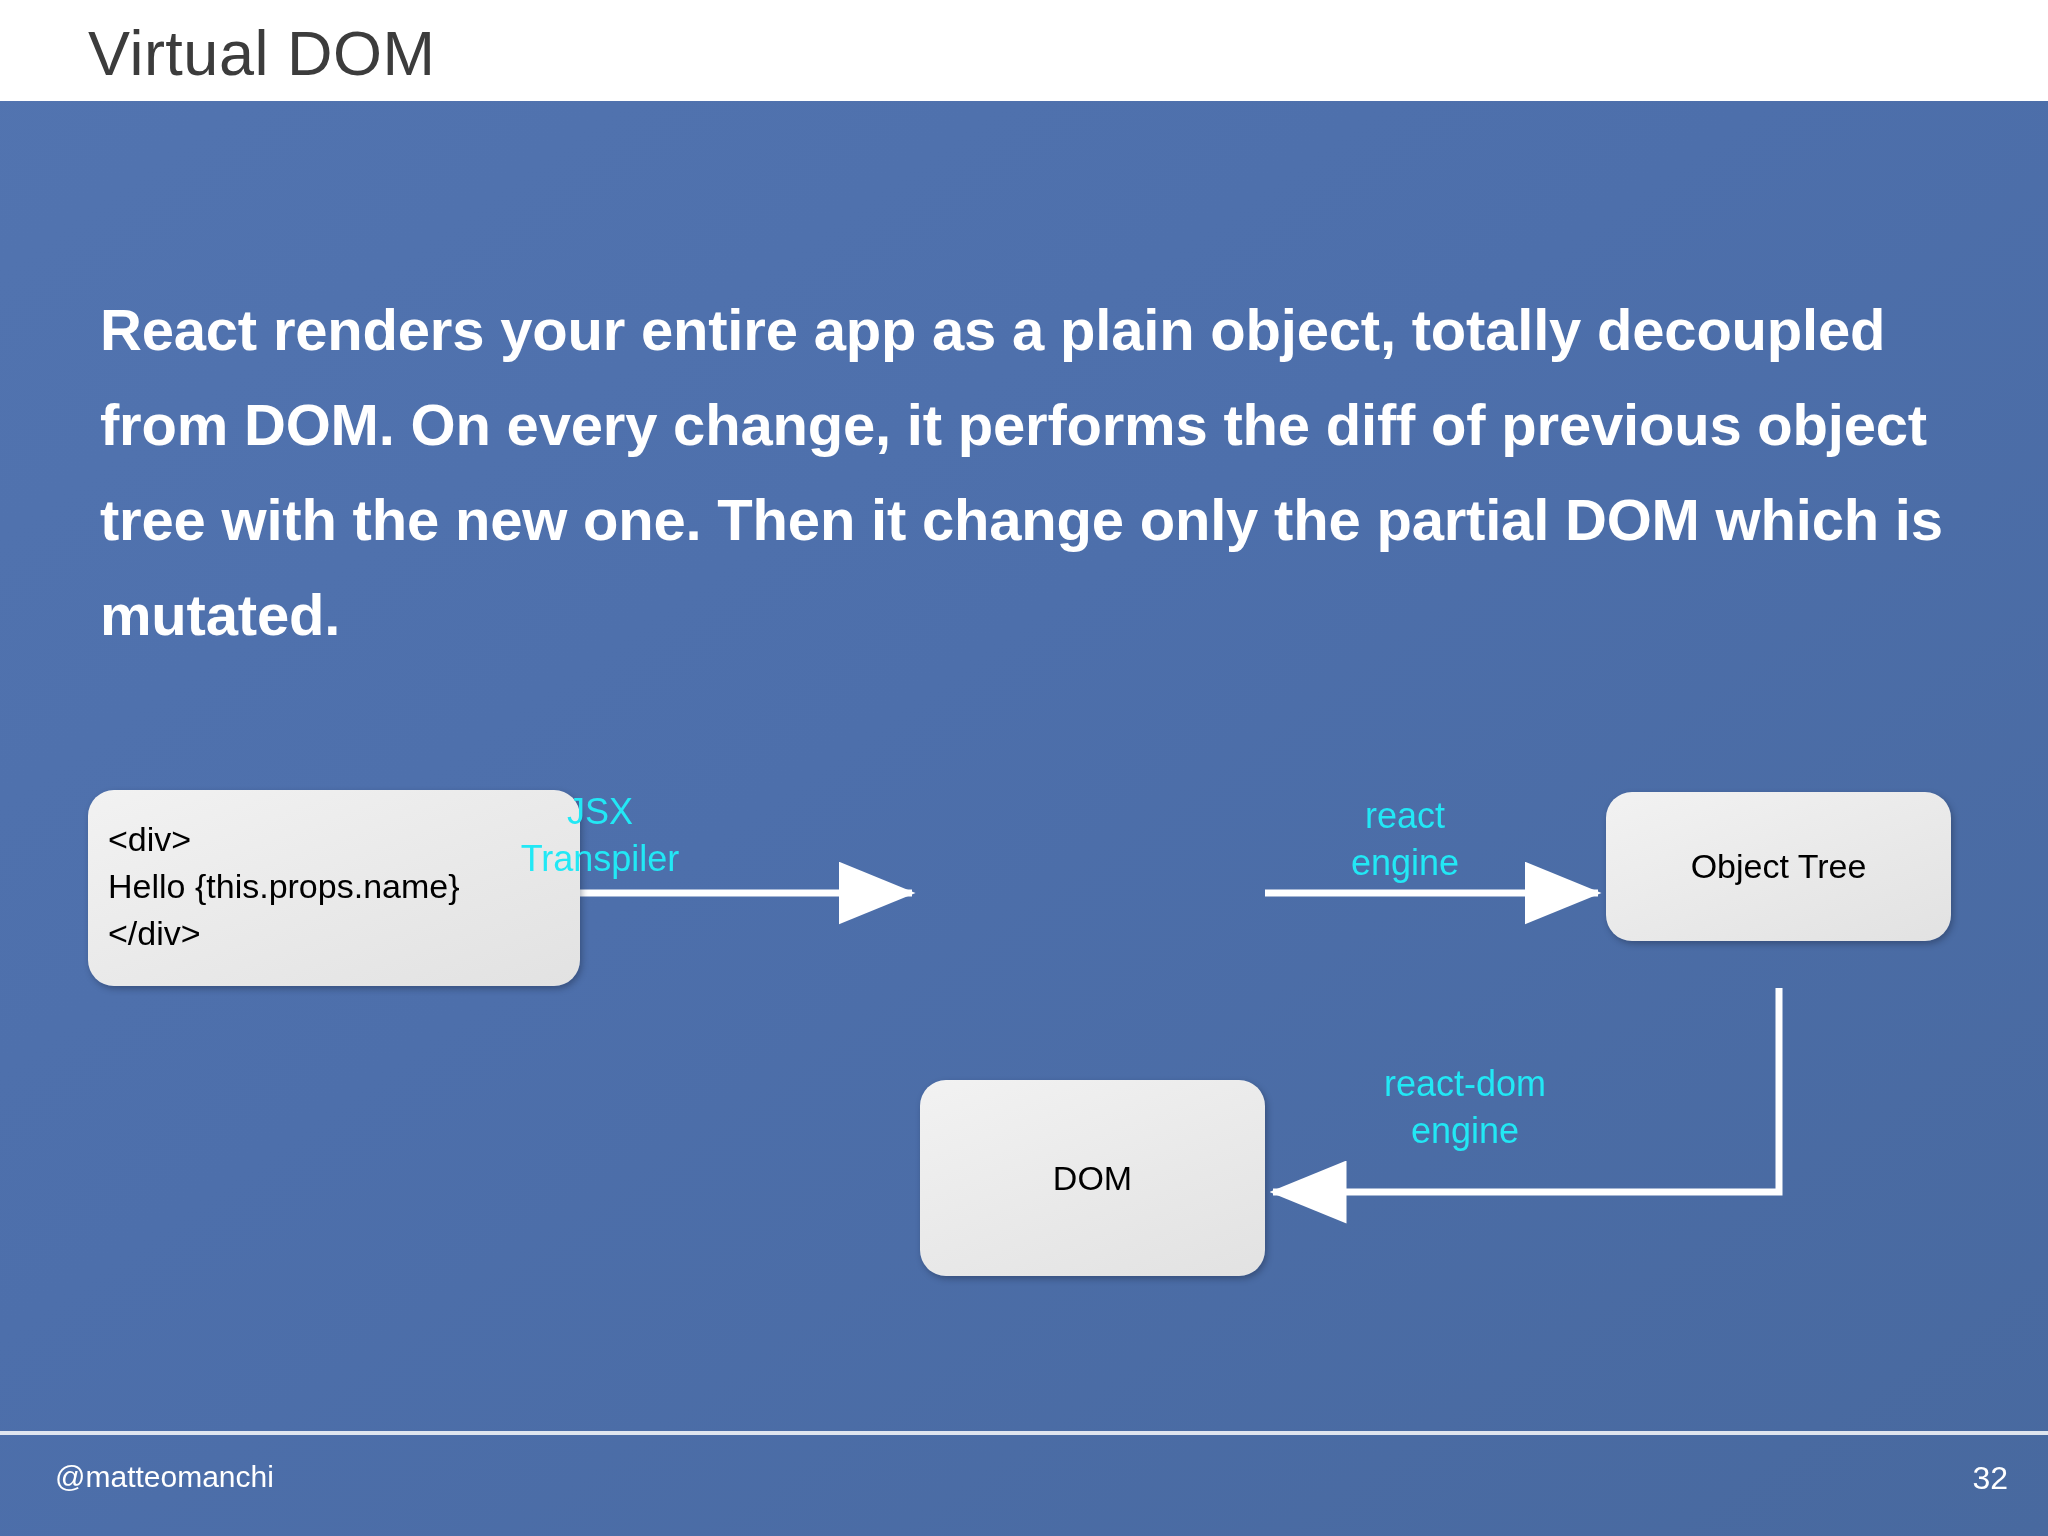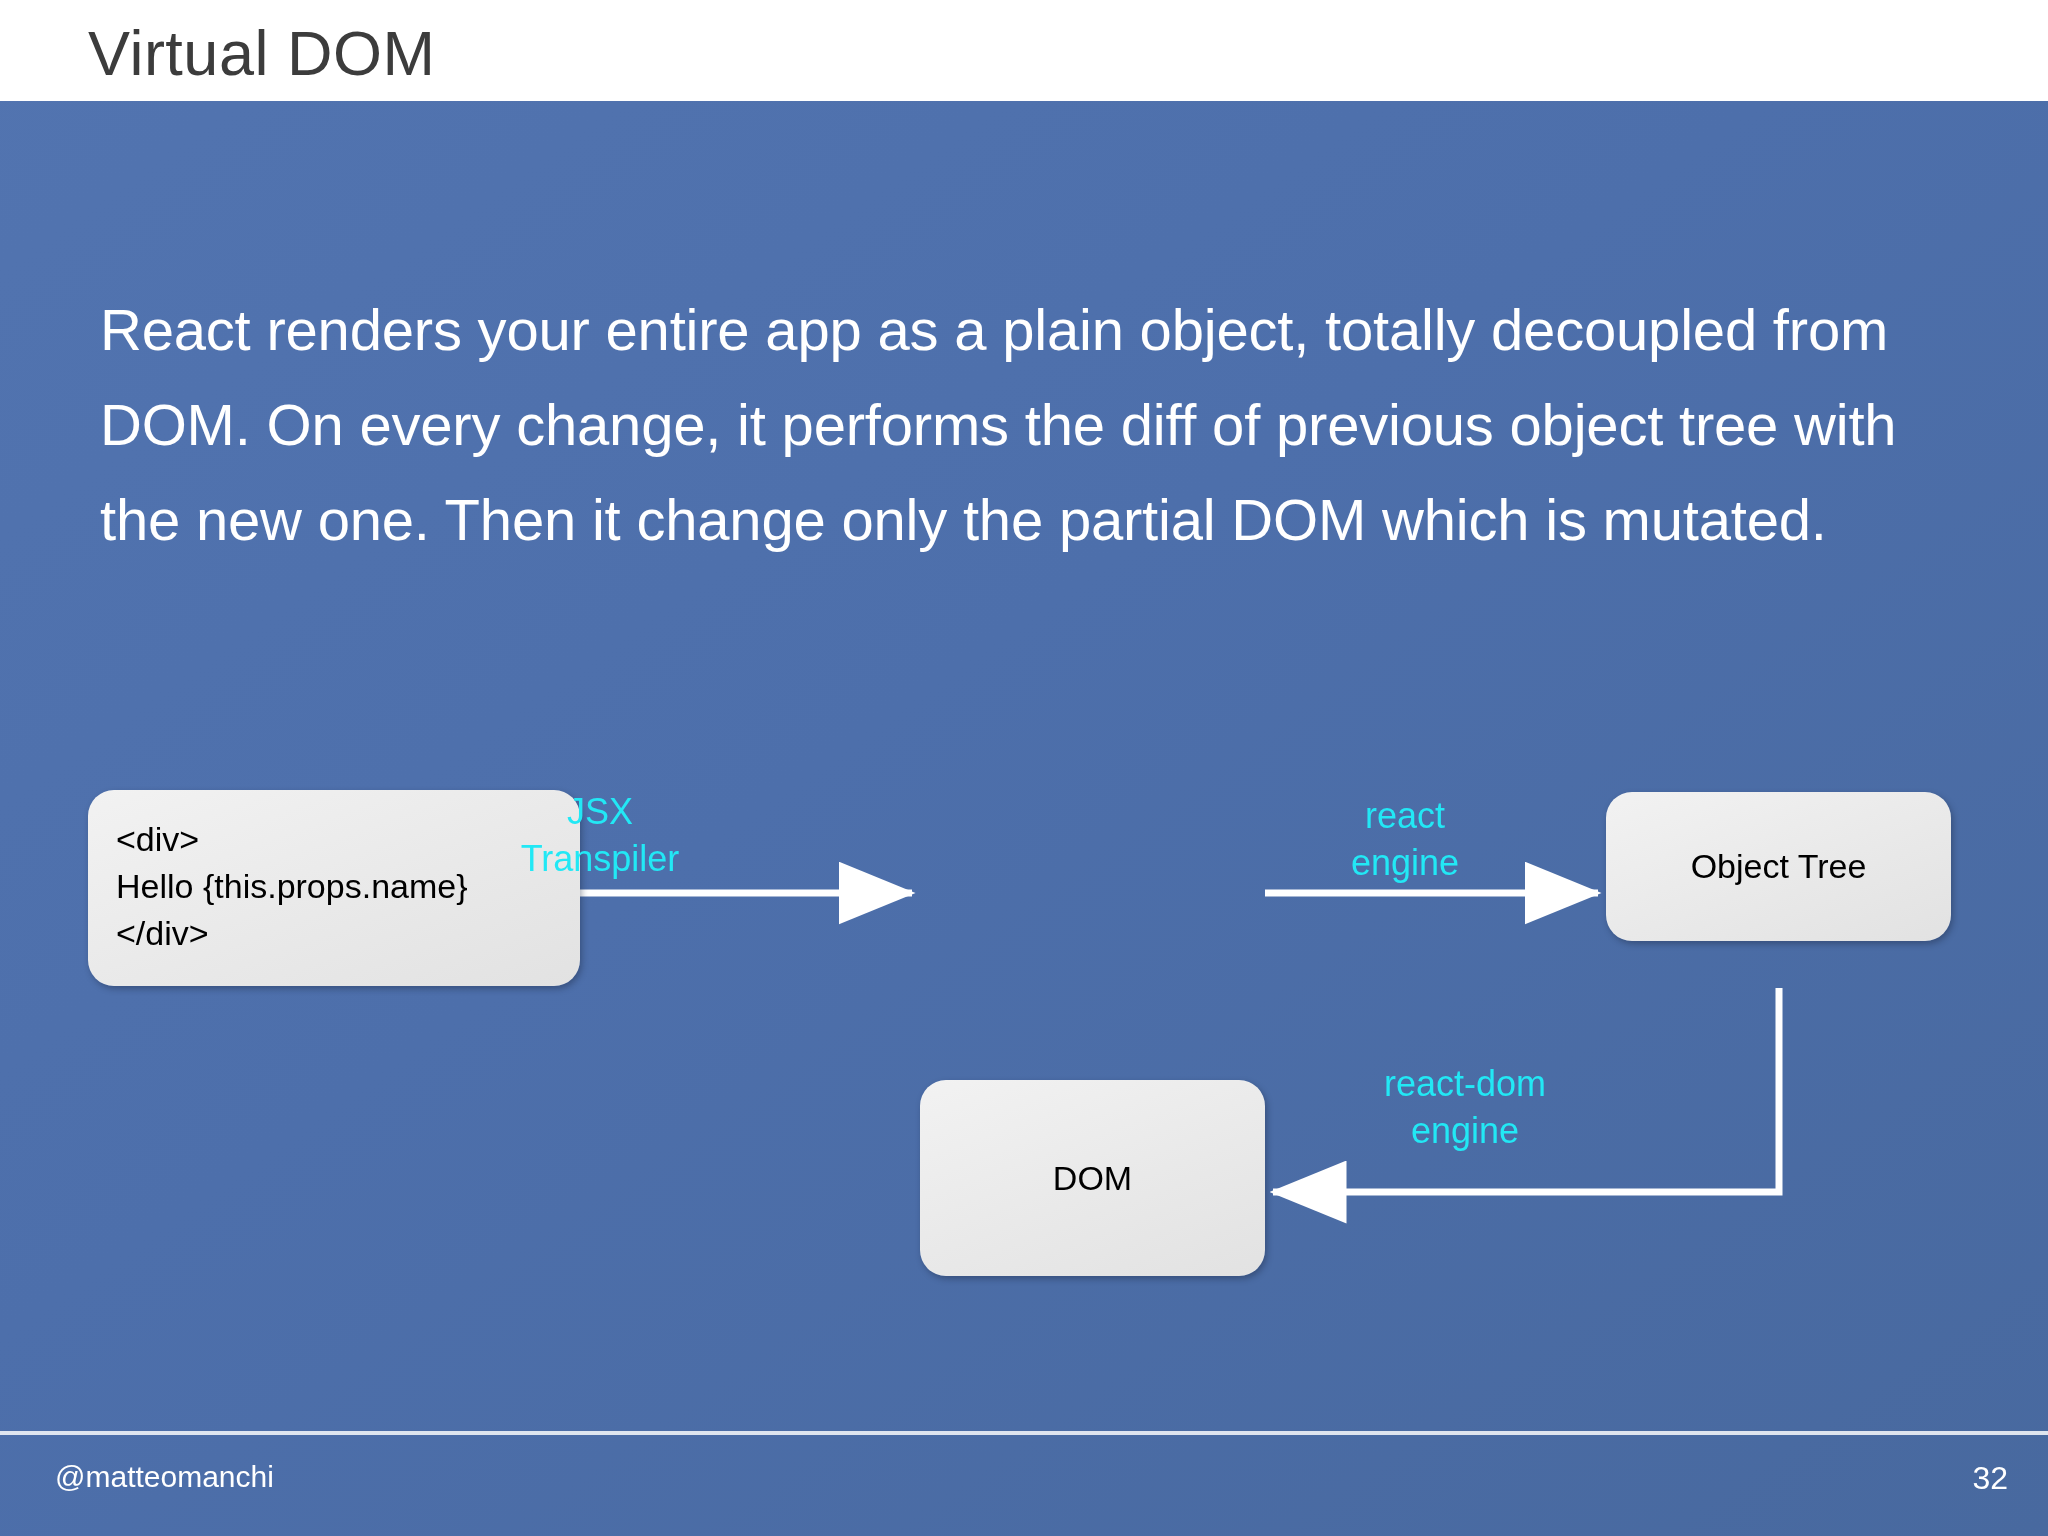--- a/index.html
+++ b/index.html
@@ -41,21 +41,21 @@
   }
 
   
   #body-text {
     position: absolute;
     left: 100px;
     top: 282px;
     width: 1880px;
     font-size: 58px;
     line-height: 95px;
-    font-weight: 400;
+    font-weight: 700;
     color: #ffffff;
     letter-spacing: -0.2px;
   }
 
   
   #diagram {
     position: absolute;
     left: 0;
     top: 0;
     width: 2048px;
@@ -74,21 +74,21 @@
     display: flex;
     align-items: center;
     justify-content: center;
     text-align: center;
   }
   #node-code {
     left: 88px;
     top: 790px;
     width: 492px;
     height: 196px;
-    padding: 26px 0 0 28px;
+    padding: 26px 0 0 20px;
   }
   #code-lines {
     font-size: 34px;
     line-height: 47px;
     white-space: pre;
     text-align: left;
   }
   #node-jsplain {
     left: 920px;
     top: 797px;

